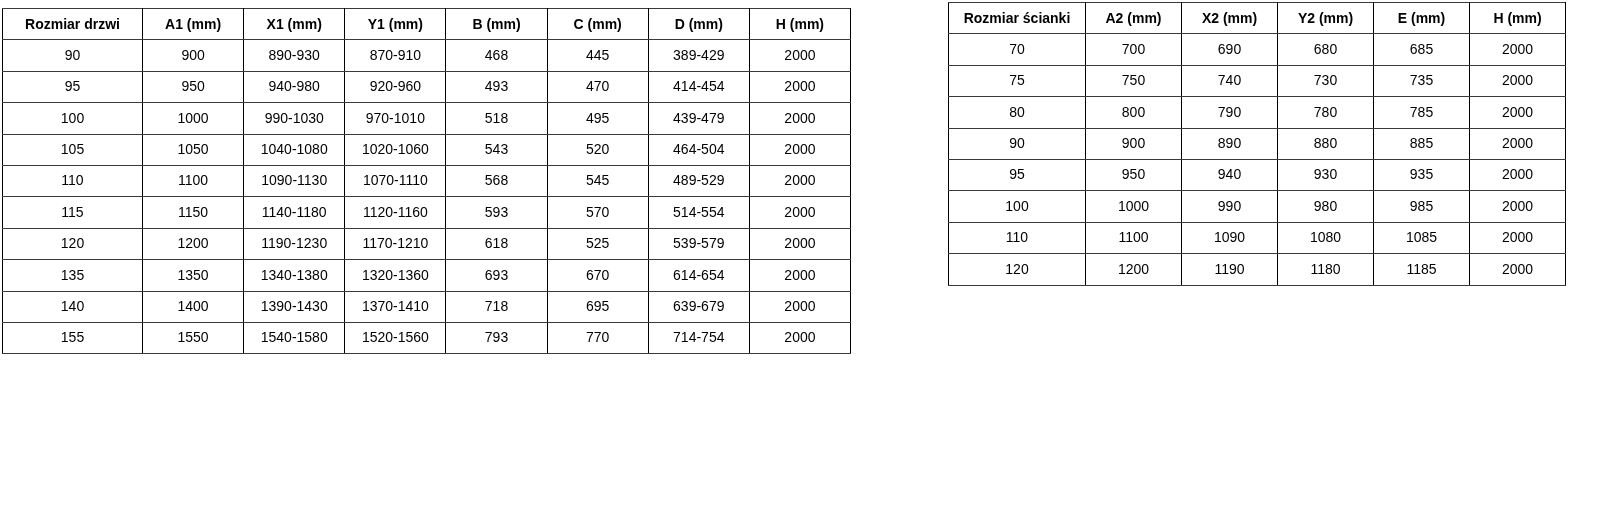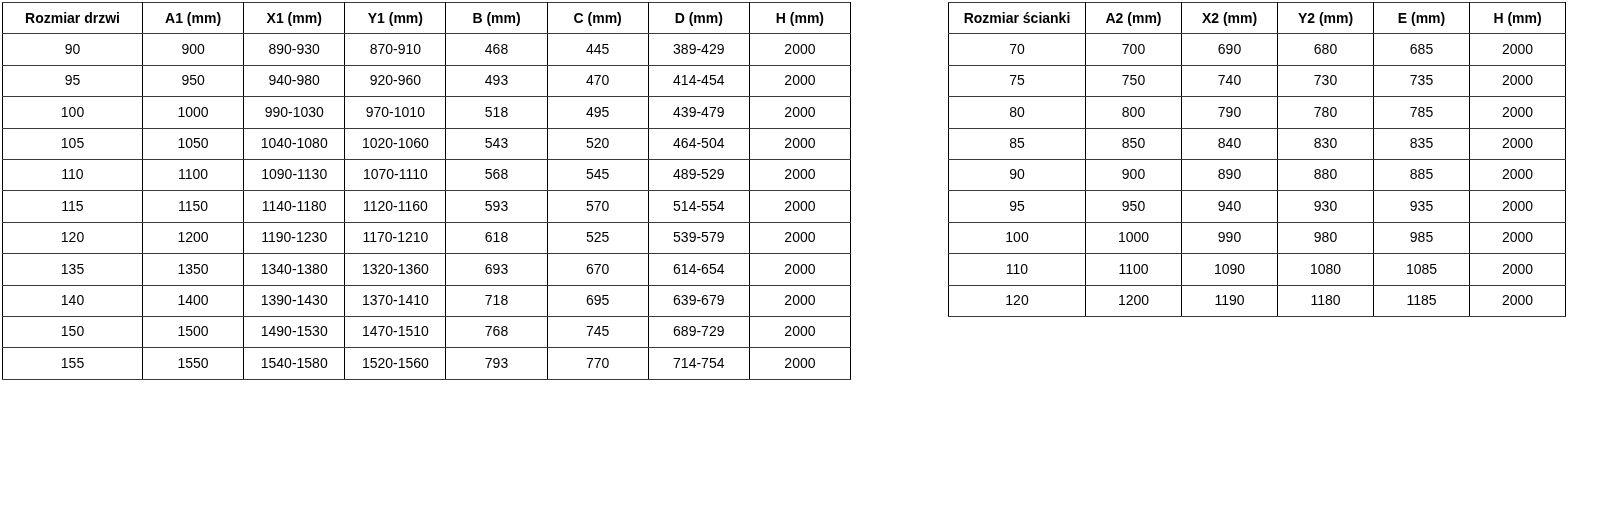--- a/index.html
+++ b/index.html
@@ -16,21 +16,21 @@
     overflow: hidden;
   }
   table {
     border-collapse: collapse;
     table-layout: fixed;
     position: absolute;
     background: #ffffff;
   }
   #doors-table {
     left: 2px;
-    top: 2px;
+    top: 8px;
     width: 849px;
   }
   #walls-table {
     left: 948px;
     top: 2px;
     width: 618px;
   }
   th, td {
     border: 1px solid #3a3a3a;
     border-left-color: #000000;
@@ -161,30 +161,20 @@
         <td>140</td>
         <td>1400</td>
         <td>1390-1430</td>
         <td>1370-1410</td>
         <td>718</td>
         <td>695</td>
         <td>639-679</td>
         <td>2000</td>
       </tr>
       <tr>
-        <td>150</td>
-        <td>1500</td>
-        <td>1490-1530</td>
-        <td>1470-1510</td>
-        <td>768</td>
-        <td>745</td>
-        <td>689-729</td>
-        <td>2000</td>
-      </tr>
-      <tr>
         <td>155</td>
         <td>1550</td>
         <td>1540-1580</td>
         <td>1520-1560</td>
         <td>793</td>
         <td>770</td>
         <td>714-754</td>
         <td>2000</td>
       </tr>
     </tbody>
@@ -220,28 +210,20 @@
       </tr>
       <tr>
         <td>80</td>
         <td>800</td>
         <td>790</td>
         <td>780</td>
         <td>785</td>
         <td>2000</td>
       </tr>
       <tr>
-        <td>85</td>
-        <td>850</td>
-        <td>840</td>
-        <td>830</td>
-        <td>835</td>
-        <td>2000</td>
-      </tr>
-      <tr>
         <td>90</td>
         <td>900</td>
         <td>890</td>
         <td>880</td>
         <td>885</td>
         <td>2000</td>
       </tr>
       <tr>
         <td>95</td>
         <td>950</td>

